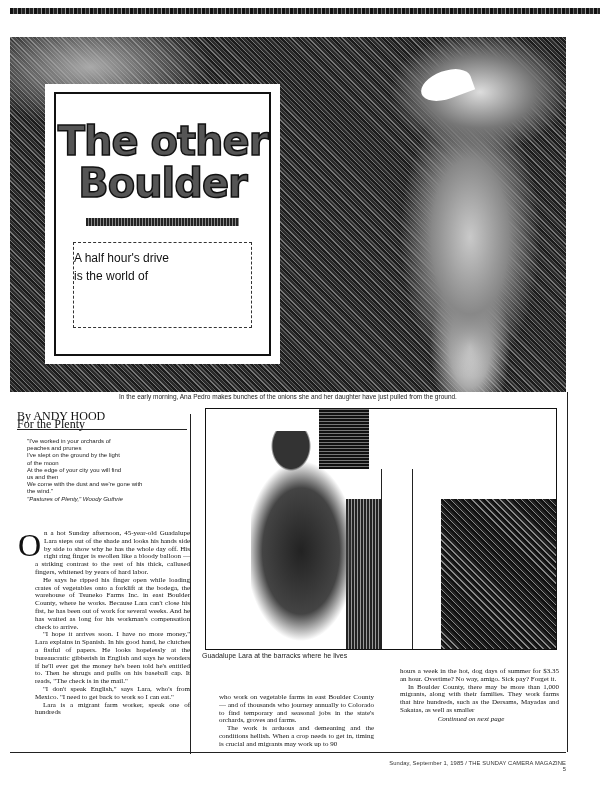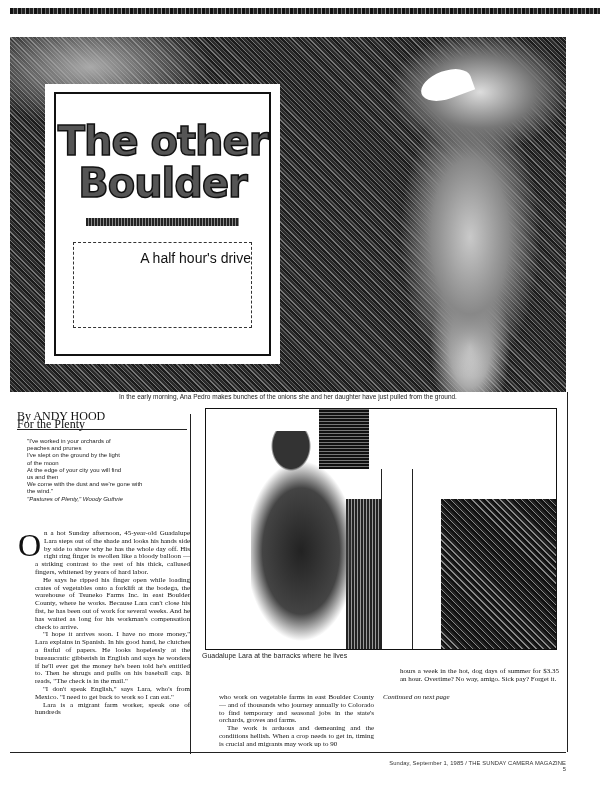--- a/index.html
+++ b/index.html
@@ -18,40 +18,40 @@
       #333; }
   .hat-brim { position:absolute; left:410px; top:34px; width:52px; height:28px; border-radius:50% 50% 0 50%; background:#fff; transform:rotate(-20deg); }
 
   .title-box { position:absolute; left:45px; top:84px; width:235px; height:280px; background:#fff; }
   .title-inner { position:absolute; left:9px; top:8px; right:9px; bottom:8px; border:2px solid #111; }
   .title-main { position:absolute; left:0; right:0; top:26px; text-align:center; font-family:"DejaVu Sans", sans-serif; font-weight:bold;
     font-size:40px; line-height:42px; color:#555; letter-spacing:-1px;
     -webkit-text-stroke:1.5px #111; }
   .title-bar { position:absolute; left:30px; right:30px; top:124px; height:8px; background:repeating-linear-gradient(90deg,#222 0 2px,#888 2px 3px); }
   .subtitle-box { position:absolute; left:17px; right:17px; top:148px; height:78px; border:1px dashed #333;
-    text-align:right; font-family:"Liberation Sans", sans-serif; font-size:14px; line-height:18px; padding-top:6px; color:#111; }
+    text-align:left; font-family:"Liberation Sans", sans-serif; font-size:12px; line-height:18px; padding-top:6px; color:#111; }
 
   .hero-caption { position:absolute; left:10px; top:393px; width:556px; text-align:center; font-family:"Liberation Sans", sans-serif; font-size:6.5px; color:#222; }
 
   .byline { position:absolute; left:17px; top:412px; width:170px; font-family:Liberation Serif, serif; font-size:12px; line-height:8px; color:#111; }
   .byline-rule { position:absolute; left:17px; top:429px; width:170px; border-top:1px solid #222; }
   .col-rule-left { position:absolute; left:190px; top:414px; height:340px; border-left:1px solid #222; }
   .col-rule-right { position:absolute; left:567px; top:392px; height:360px; border-left:1px solid #222; }
 
   .epigraph { position:absolute; left:27px; top:438px; width:160px; font-family:"Liberation Sans", sans-serif; font-size:6px; line-height:7.2px; color:#222; }
   .epigraph div.attr { font-style:italic; }
 
   .body-col { position:absolute; font-family:"Liberation Serif", serif; font-size:7px; line-height:7.8px; text-align:justify; color:#111; }
   .col1 { left:18px; top:530px; width:172px; }
   .col2 { left:202px; top:694px; width:172px;font-family:Liberation Serif, serif; }
   .col3 { left:383px; top:668px; width:176px;font-family:Liberation Serif, serif; }
   .dropcap { float:left; font-size:32px; line-height:28px; margin:1px 3px 0 0; font-family:"Liberation Serif", serif; }
   .body-col p { margin:0 0 0 17px; text-indent:8px; }
   .body-col p.first { text-indent:0; }
-  .col3 .cont { text-align:left; font-style:italic; margin-top:10px; }
+  .col3 .cont { text-align:center; font-style:italic; margin-top:1px; }
 
   .photo2 { position:absolute; left:205px; top:408px; width:350px; height:240px; border:1px solid #111; overflow:hidden; background:#fff; }
   .p2-door { position:absolute; left:113px; top:0; width:50px; height:60px; background:repeating-linear-gradient(0deg,#111 0 2px,#777 2px 3px); }
   .p2-person { position:absolute; left:45px; top:22px; width:110px; height:218px;
     background: radial-gradient(ellipse 20px 25px at 40px 15px,#333 0,#333 90%,transparent 100%),
                 radial-gradient(ellipse 55px 90px at 50px 120px,#222 0,#444 70%,transparent 100%); }
   .p2-bush { position:absolute; left:235px; top:90px; width:115px; height:150px; background:repeating-linear-gradient(45deg,#111 0 2px,#888 2px 3px,#222 3px 5px); }
   .p2-post { position:absolute; left:175px; top:60px; width:30px; height:180px; border-left:1px solid #222; border-right:1px solid #222; }
   .p2-bush2 { position:absolute; left:140px; top:90px; width:35px; height:150px; background:repeating-linear-gradient(90deg,#222 0 2px,#999 2px 3px); }
   .photo2-caption { position:absolute; left:202px; top:652px; font-family:"Liberation Sans", sans-serif; font-size:7px; color:#222; }
@@ -70,20 +70,21 @@
 
 <div class="title-box">
   <div class="title-inner">
     <div class="title-main">
       <div>The other</div>
       <div>Boulder</div>
     </div>
     <div class="title-bar"></div>
     <div class="subtitle-box">
       <div>A half hour's drive</div>
+      <div>is the world of</div>
     </div>
   </div>
 </div>
 
 <div class="hero-caption">In the early morning, Ana Pedro makes bunches of the onions she and her daughter have just pulled from the ground.</div>
 
 <div class="byline">
   <div>By ANDY HOOD</div>
   <div>For the Plenty</div>
 </div>
@@ -121,20 +122,21 @@
 </div>
 <div class="photo2-caption">Guadalupe Lara at the barracks where he lives</div>
 
 <div class="body-col col2">
   <p class="first">who work on vegetable farms in east Boulder County — and of thousands who journey annually to Colorado to find temporary and seasonal jobs in the state's orchards, groves and farms.</p>
   <p>The work is arduous and demeaning and the conditions hellish. When a crop needs to get in, timing is crucial and migrants may work up to 90</p>
 </div>
 
 <div class="body-col col3">
   <p class="first">hours a week in the hot, dog days of summer for $3.35 an hour. Overtime? No way, amigo. Sick pay? Forget it.</p>
+  <p>In Boulder County, there may be more than 1,000 migrants, along with their families. They work farms that hire hundreds, such as the Dersams, Mayadas and Sakatas, as well as smaller</p>
   <div class="cont">Continued on next page</div>
 </div>
 
 <div class="bottom-rule"></div>
 <div class="footer">
   <span>Sunday, September 1, 1985 / THE SUNDAY CAMERA MAGAZINE</span>
   &nbsp;&nbsp;&nbsp;<span>5</span>
 </div>
 
 </body></html>

